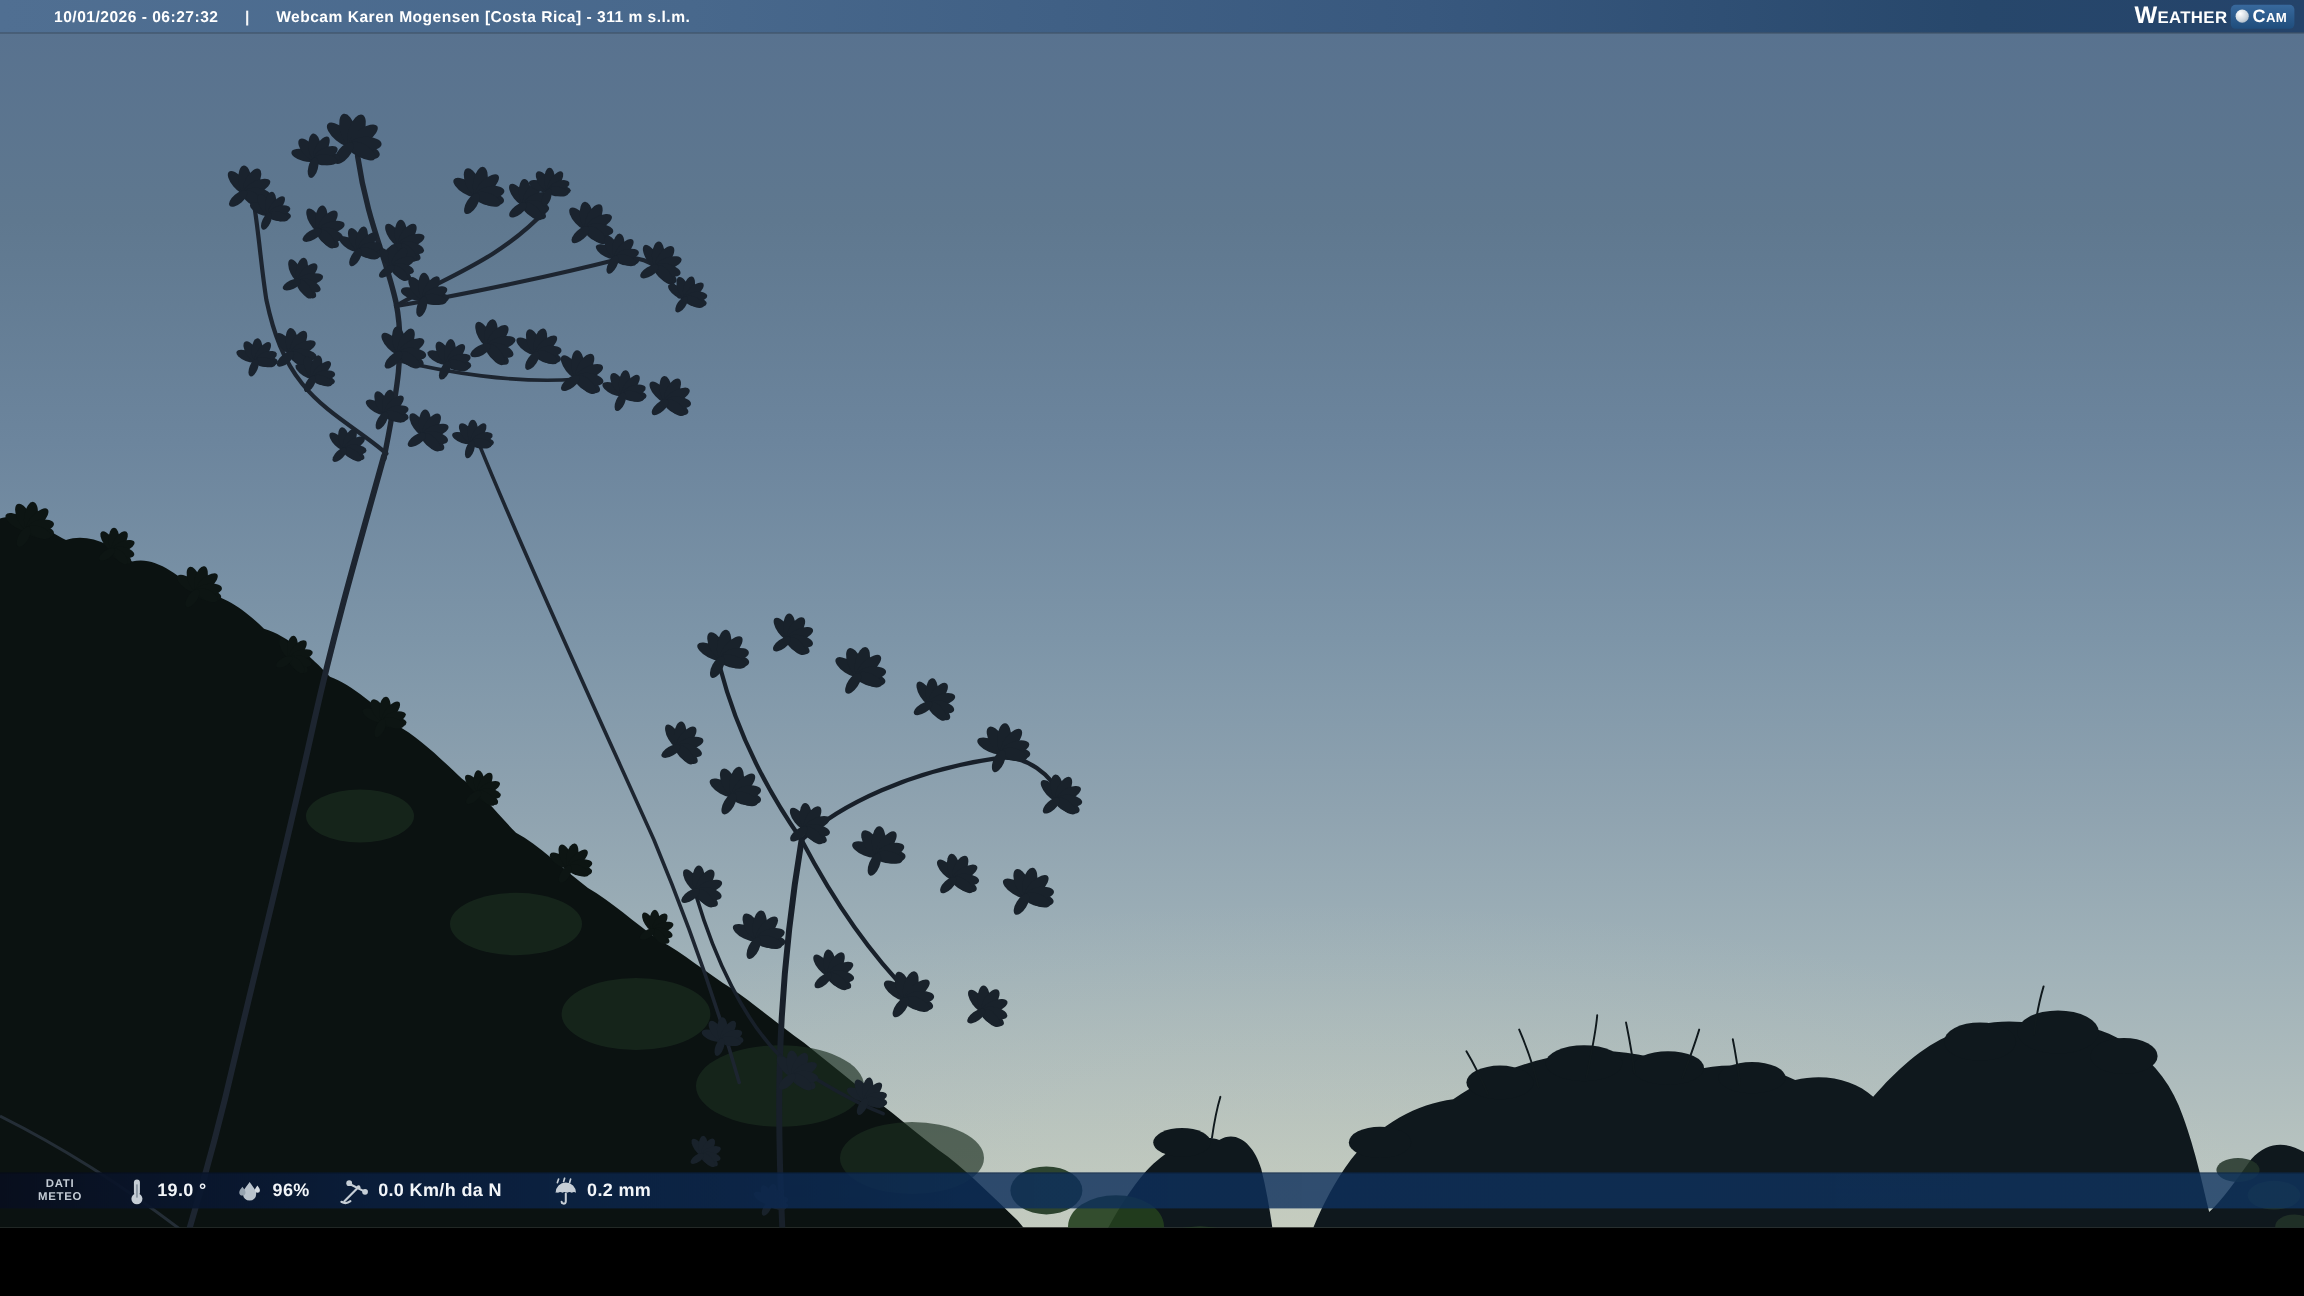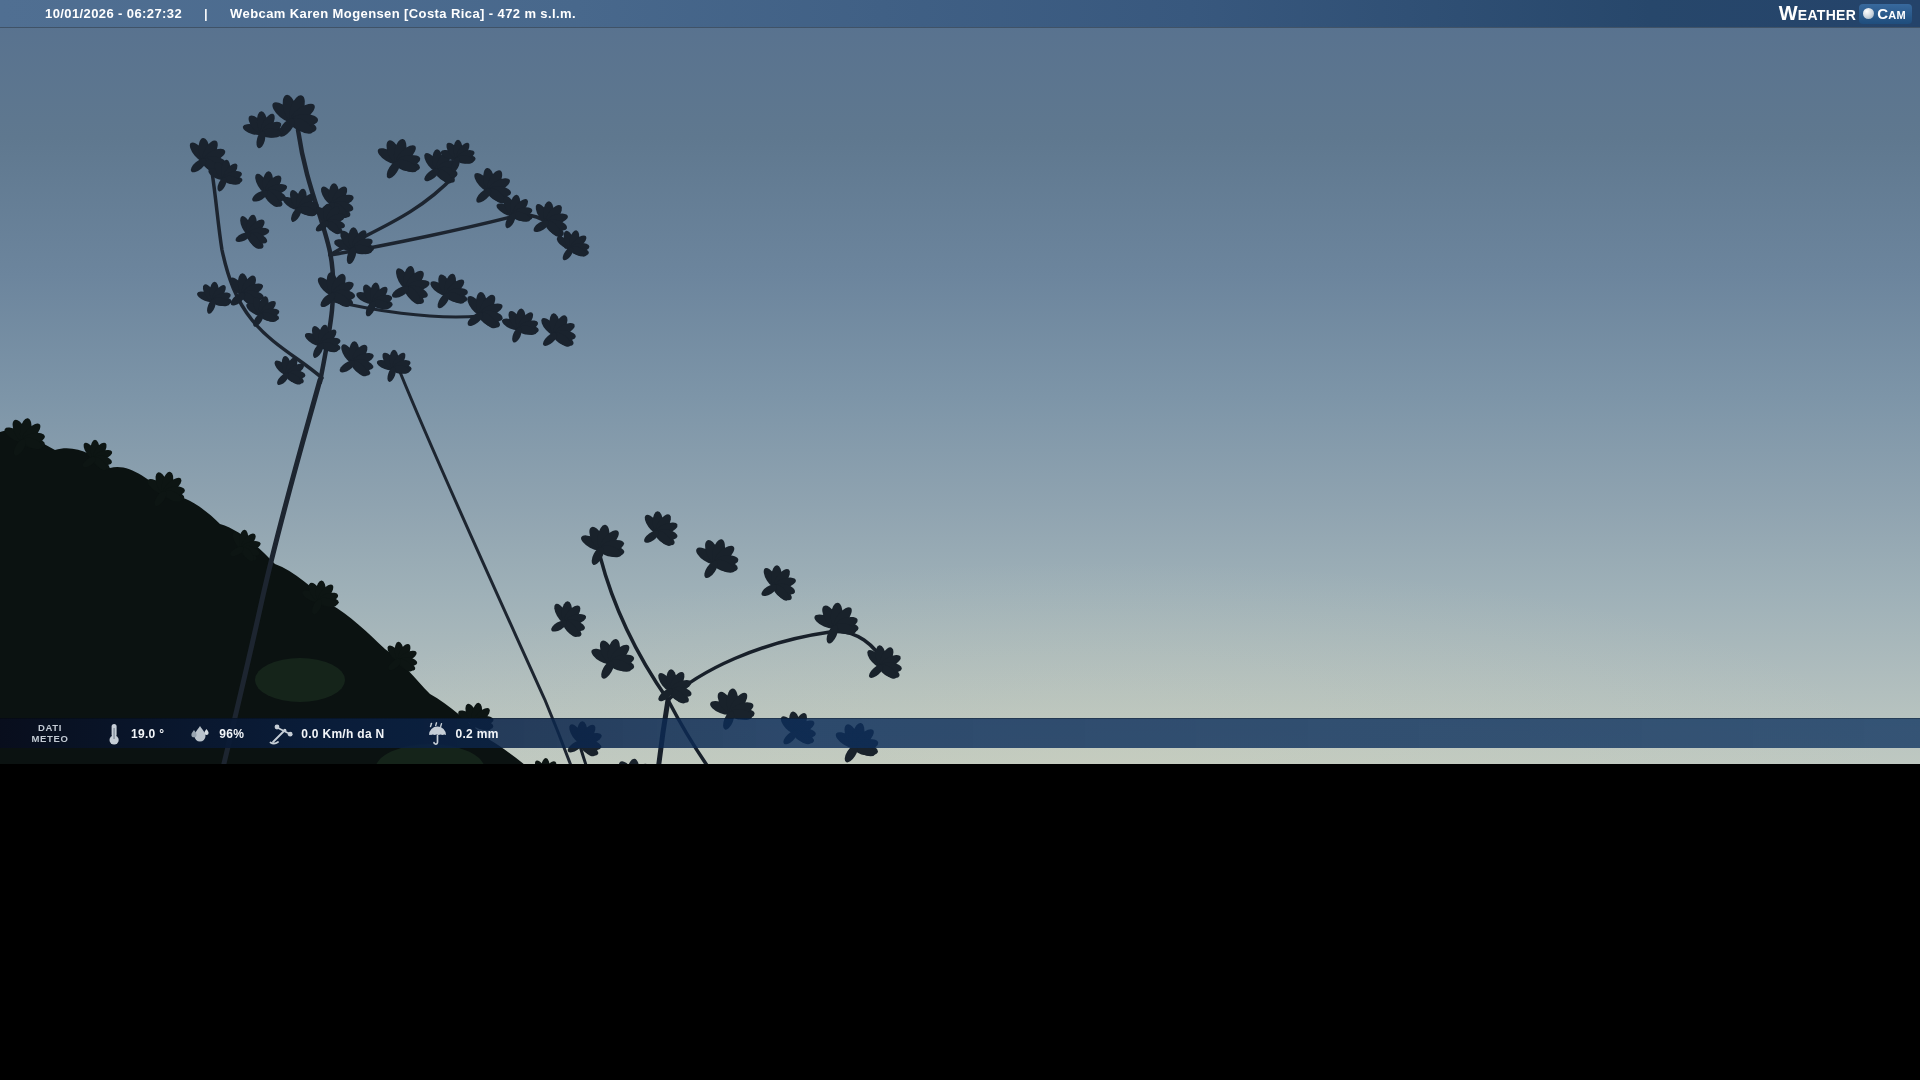--- a/index.html
+++ b/index.html
@@ -1,18 +1,18 @@
 <!DOCTYPE html>
 <html><head>
 <meta charset="utf-8">
 <style>
   html,body{margin:0;padding:0;background:#000;}
   *{box-sizing:border-box;}
   .stage{
-    position:relative;width:1920px;height:764px;overflow:hidden;
+    position:relative;width:1920px;height:1023px;overflow:hidden;
     font-family:"Liberation Sans",sans-serif;
   }
   
   .photo{
     position:absolute;inset:0;
     background:linear-gradient(180deg,
       #57718f 0%, #5f788f 18%, #6c859d 36%, #7d95a8 52%,
       #8fa3b0 66%, #9fb1b8 78%, #aebcbd 88%, #bac5c0 96%, #bec8c1 100%);
   }
   .glow{
@@ -51,21 +51,21 @@
     display:flex;align-items:center;
     color:#f2f5f8;
     padding-left:20px;
   }
   .meteo-label{
     width:60px;text-align:center;line-height:1.15;
     font-size:9.5px;font-weight:bold;color:#c3cbd4;letter-spacing:.6px;
   }
   .metric{display:flex;align-items:center;gap:7px;margin-left:24px;}
   .metric.wide-gap{margin-left:42px;justify-content:space-between;}
-  .metric .val{font-size:12px;font-weight:bold;letter-spacing:.3px;white-space:pre;}
+  .metric .val{font-size:15px;font-weight:bold;letter-spacing:.3px;white-space:pre;}
   .micon{display:block;}
 </style>
 </head>
 <body>
 
 <div class="stage">
 
   <div class="photo">
     <div class="glow"></div>
 
@@ -249,21 +249,21 @@
         <ellipse cx="1058" cy="1056" rx="30" ry="18" fill="#24401f"></ellipse>
         <ellipse cx="872" cy="992" rx="30" ry="20" fill="#1d3620"></ellipse>
         <ellipse cx="960" cy="1060" rx="34" ry="16" fill="#3a5130" opacity="0.7"></ellipse>
       </g>
     </svg>
   </div>
 
   <div class="bar-top">
     <span>10/01/2026 - 06:27:32</span>
     <span class="sep">|</span>
-    <span>Webcam Karen Mogensen [Costa Rica]  - 472 m s.l.m.</span>
+    <span>Webcam Karen Mogensen [Costa Rica]  - 311 m s.l.m.</span>
     <span class="logo">
       <span class="logo-word1">Weather</span>
       <span class="logo-badge">
         <span class="logo-sphere"></span>
         <span class="logo-word2">Cam</span>
       </span>
     </span>
   </div>
 
   <div class="bar-bottom">

